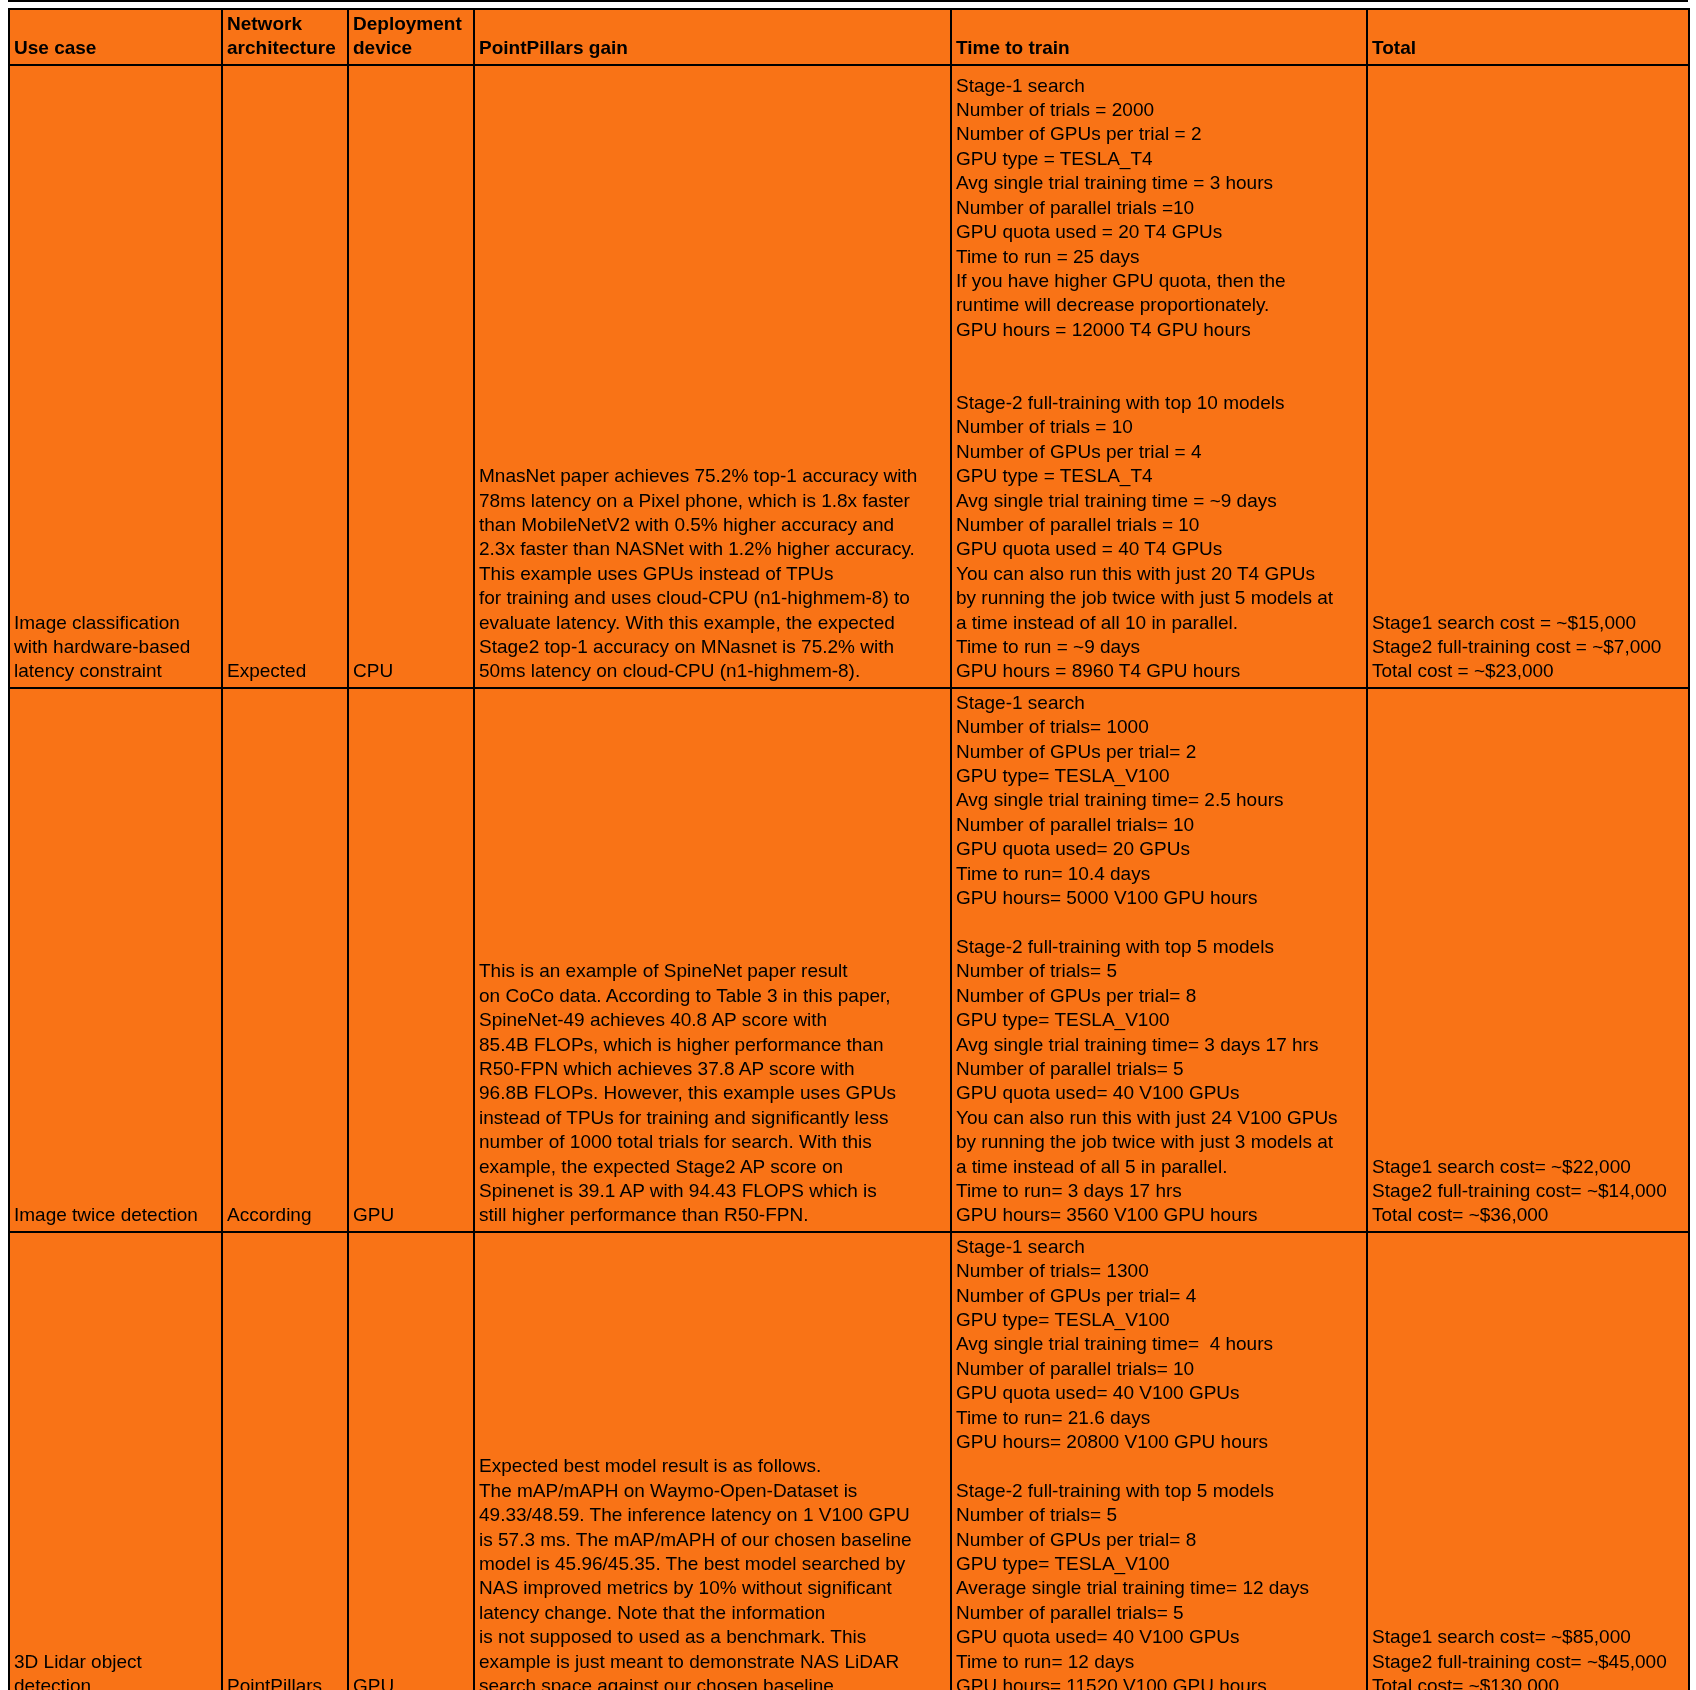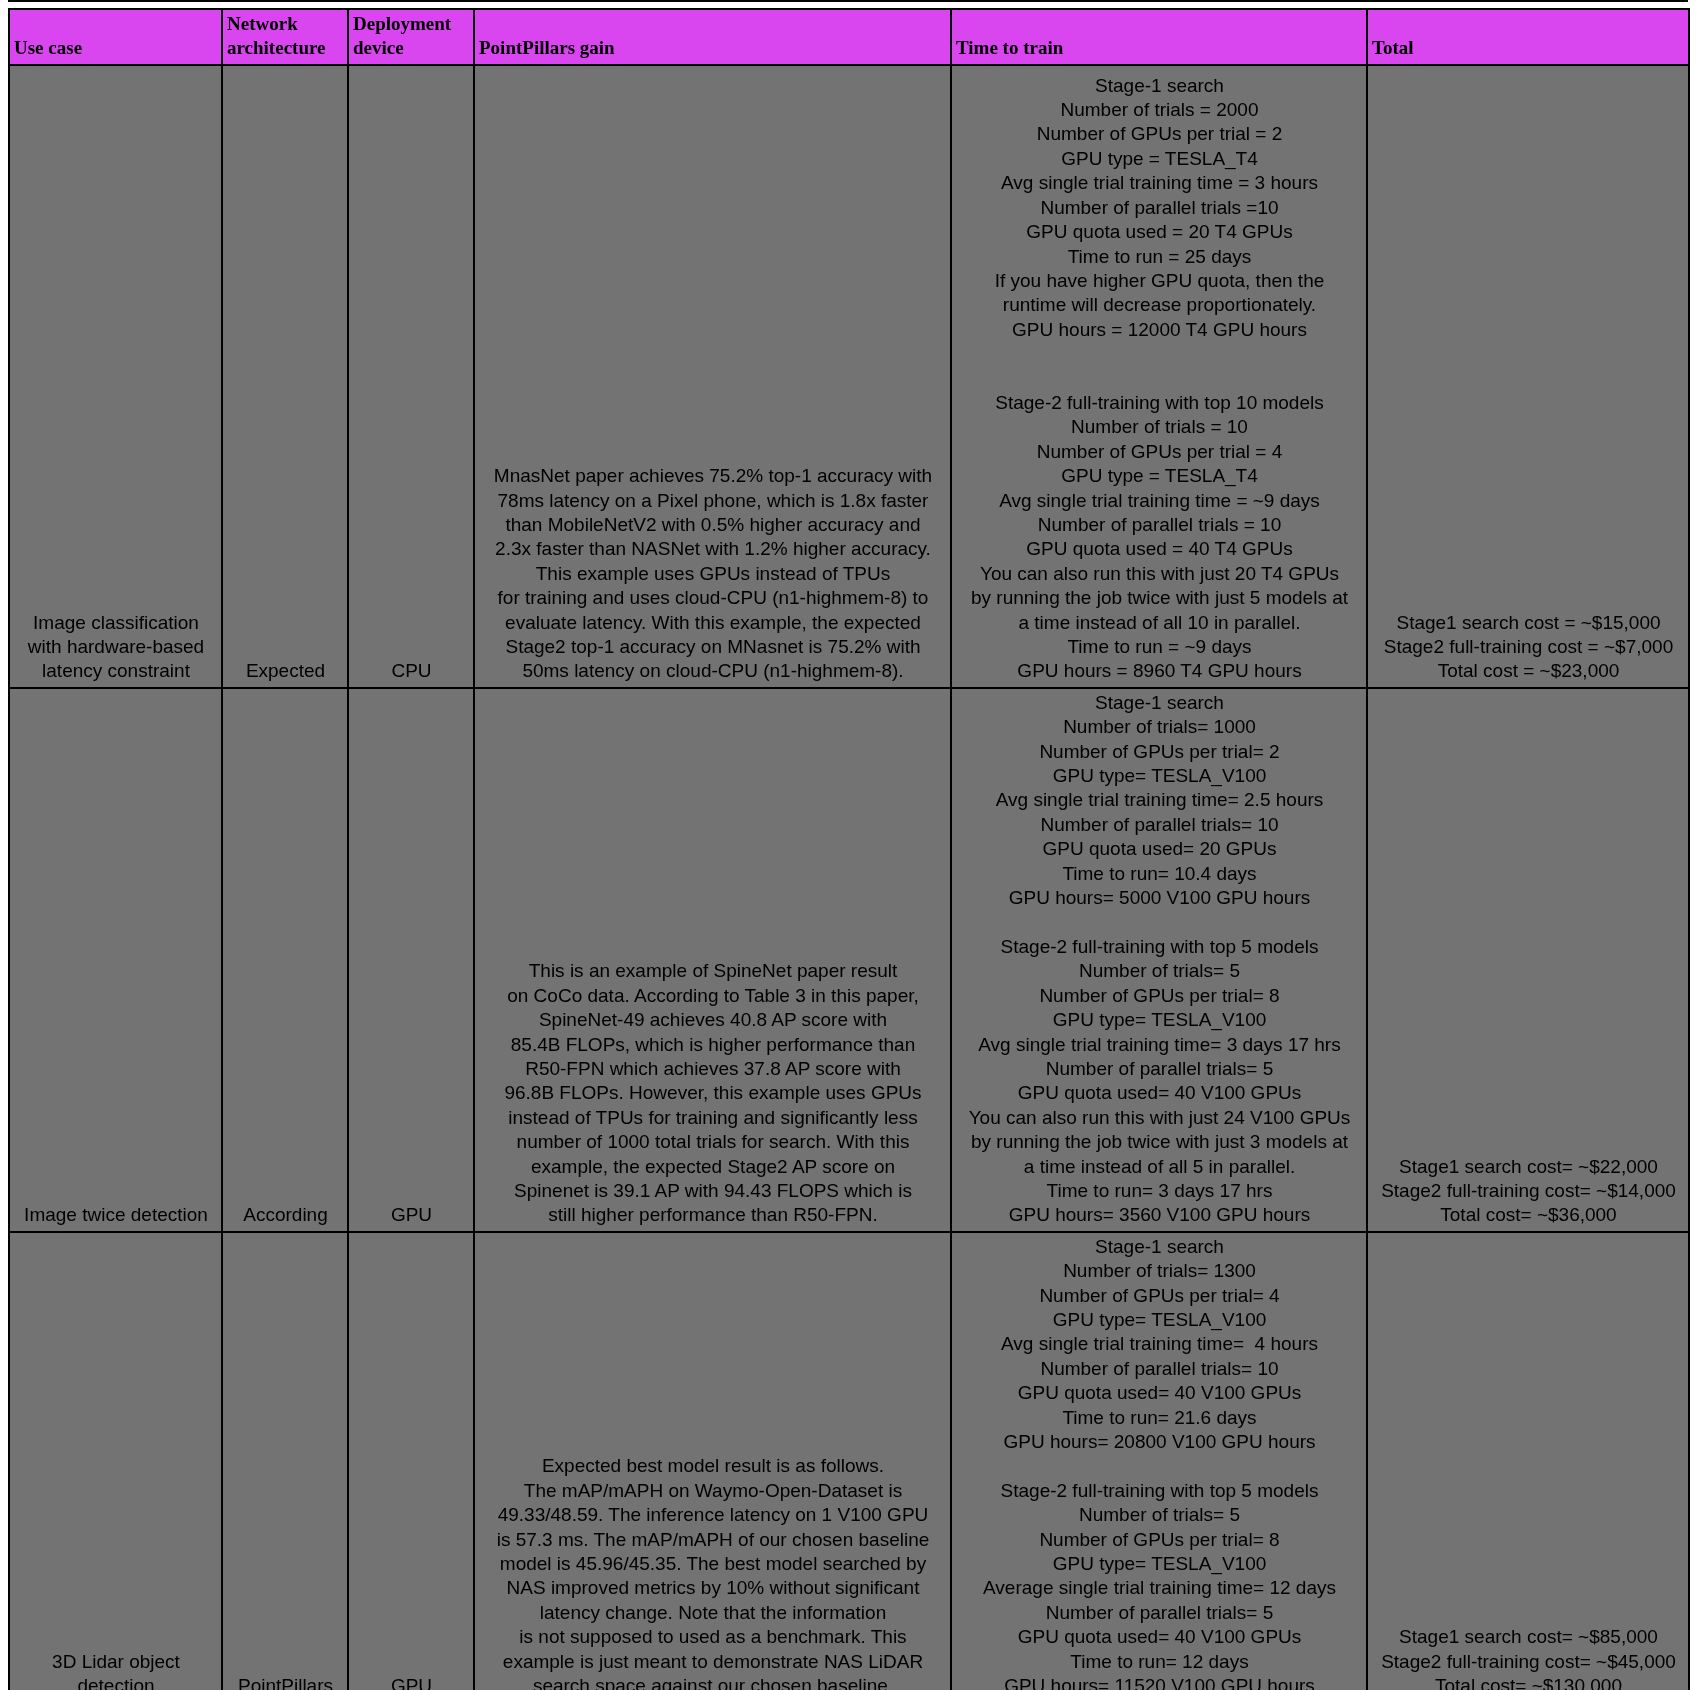--- a/index.html
+++ b/index.html
@@ -36,29 +36,27 @@
   table.nas-table td {
     border: 2px solid #000000;
     vertical-align: bottom;
     text-align: left;
     padding: 2px 3px 3px 4px;
     font-size: 19px;
     line-height: 24.4px;
     overflow: hidden;
   }
   table.nas-table th {
-    background: #d946ef;
+    background: #f97316;
     font-weight: bold;
     white-space: pre-line;
-    font-family: Liberation Serif, serif;
   }
   table.nas-table td {
-    background: #737373;
+    background: #f97316;
     white-space: pre;
-    text-align: center;
   }
   tr.header-row { height: 54px; }
   tr.row-0 { height: 623px; }
   tr.row-1 { height: 543px; }
   tr.row-2 { height: 460px; }
 </style>
 </head>
 <body>
 
 <div class="page">

